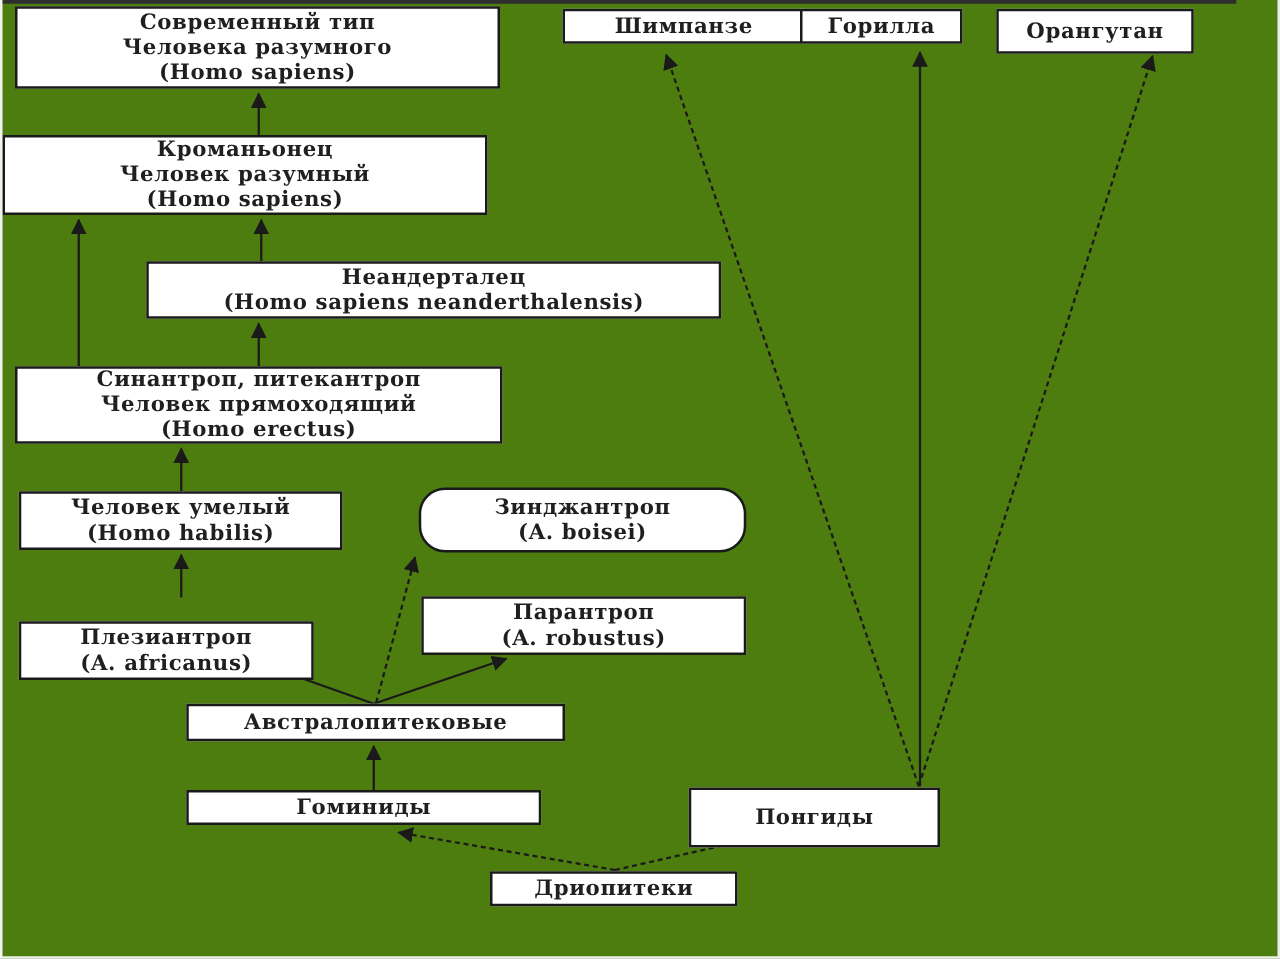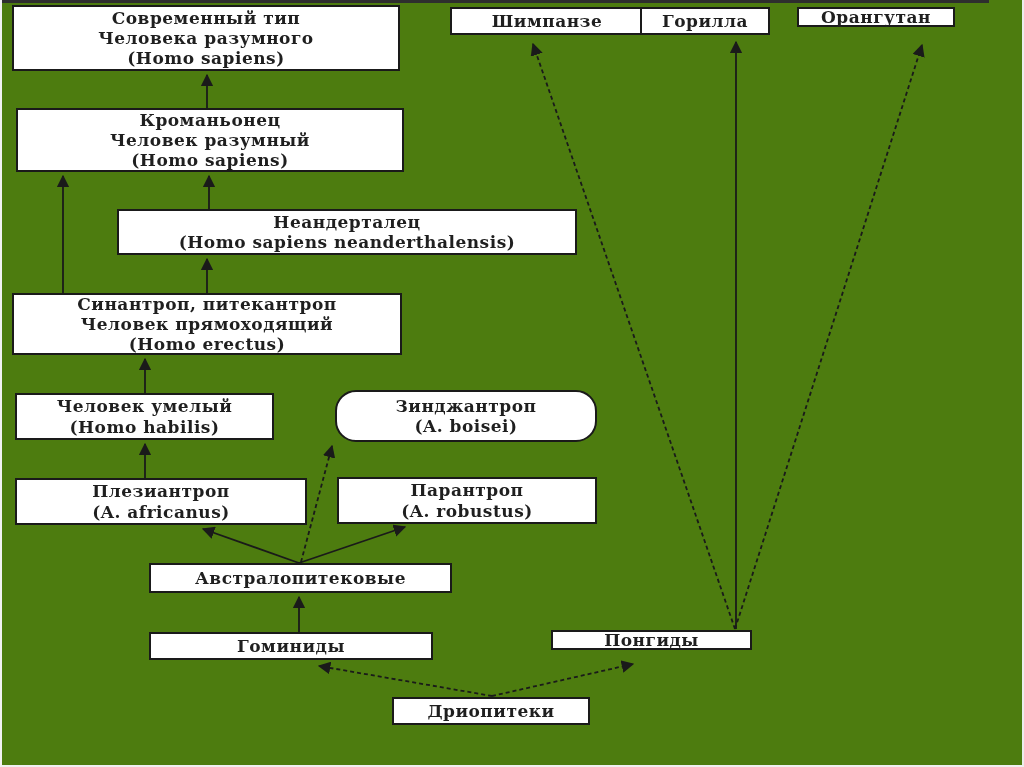--- a/index.html
+++ b/index.html
@@ -47,34 +47,34 @@
     justify-content: center;
     text-align: center;
     color: #1f1f1f;
     font-weight: bold;
     font-size: 17px;
     line-height: 1.18;
     letter-spacing: 0.5px;
     white-space: nowrap;
   }
   #node-modern_human       { left: 10px;  top: 5px;   width: 388px; height: 66px; }
-  #node-cro_magnon         { left: 14px;  top: 108px; width: 388px; height: 64px; }
+  #node-cro_magnon         { left: 0;  top: 108px; width: 388px; height: 64px; }
   #node-neanderthal        { left: 115px; top: 209px; width: 460px; height: 46px; }
   #node-erectus            { left: 10px;  top: 293px; width: 390px; height: 62px; }
   #node-habilis            { left: 13px;  top: 393px; width: 259px; height: 47px; }
   #node-zinjanthropus      { left: 333px; top: 390px; width: 262px; height: 52px; border-radius: 21px; }
-  #node-plesianthropus     { left: 13px;  top: 478px; width: 292px; height: 47px; }
+  #node-plesianthropus     { left: 13px;  top: 497px; width: 236px; height: 47px; }
   #node-paranthropus       { left: 335px; top: 477px; width: 260px; height: 47px; }
   #node-australopithecines { left: 147px; top: 563px; width: 303px; height: 30px; }
   #node-hominids           { left: 147px; top: 632px; width: 284px; height: 28px; }
-  #node-pongids            { left: 549px; top: 630px; width: 201px; height: 20px; text-align: right; }
+  #node-pongids            { left: 549px; top: 630px; width: 201px; height: 48px; text-align: right; }
   #node-dryopithecus       { left: 390px; top: 697px; width: 198px; height: 28px; text-align: right; }
   #node-chimpanzee         { left: 448px; top: 7px;   width: 194px; height: 28px; }
   #node-gorilla            { left: 638px; top: 7px;   width: 130px; height: 28px; }
-  #node-orangutan          { left: 795px; top: 7px;   width: 158px; height: 20px; }
+  #node-orangutan          { left: 795px; top: 7px;   width: 158px; height: 36px; }
 </style>
 </head>
 <body>
 
 <div class="stage">
 
   <div class="top-edge"></div>
 
   <svg class="edges" viewBox="0 0 1024 767" xmlns="http://www.w3.org/2000/svg">
     <defs>

